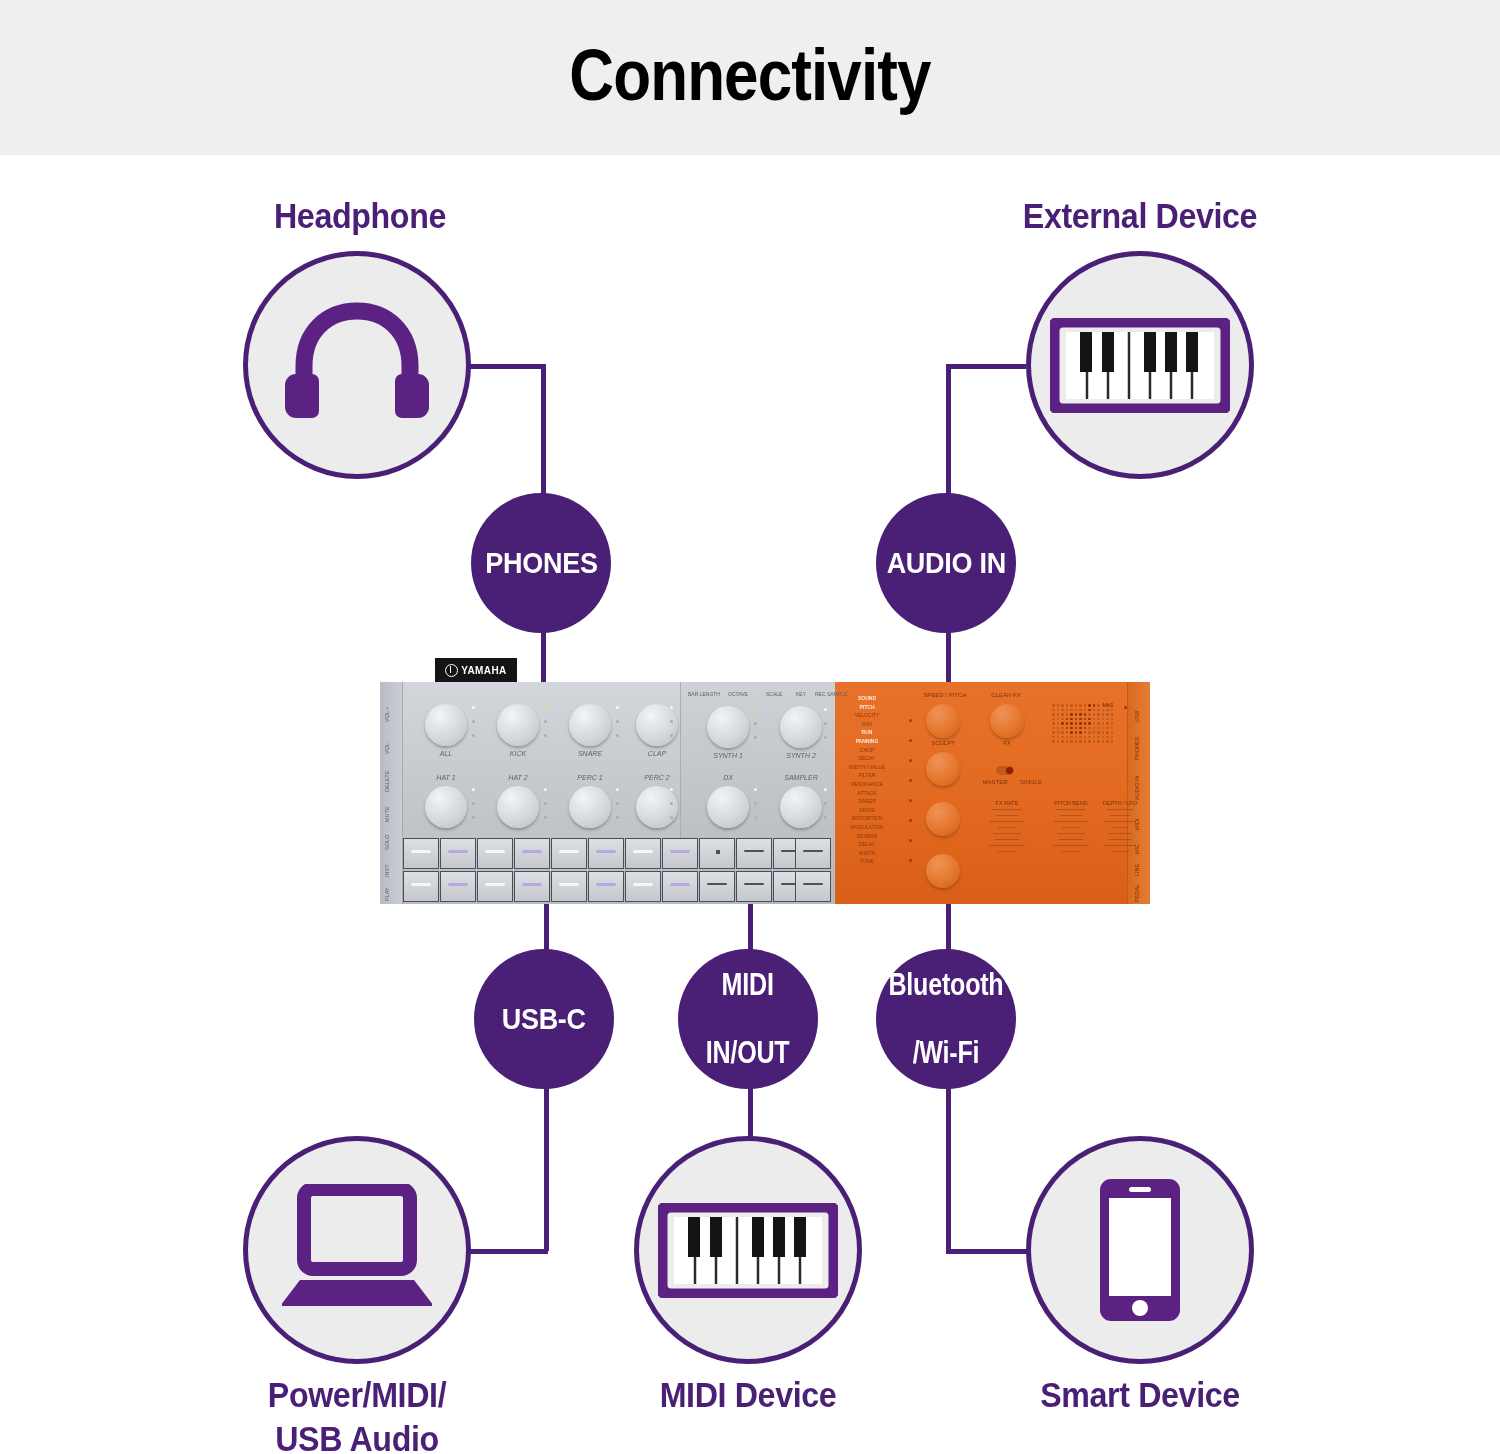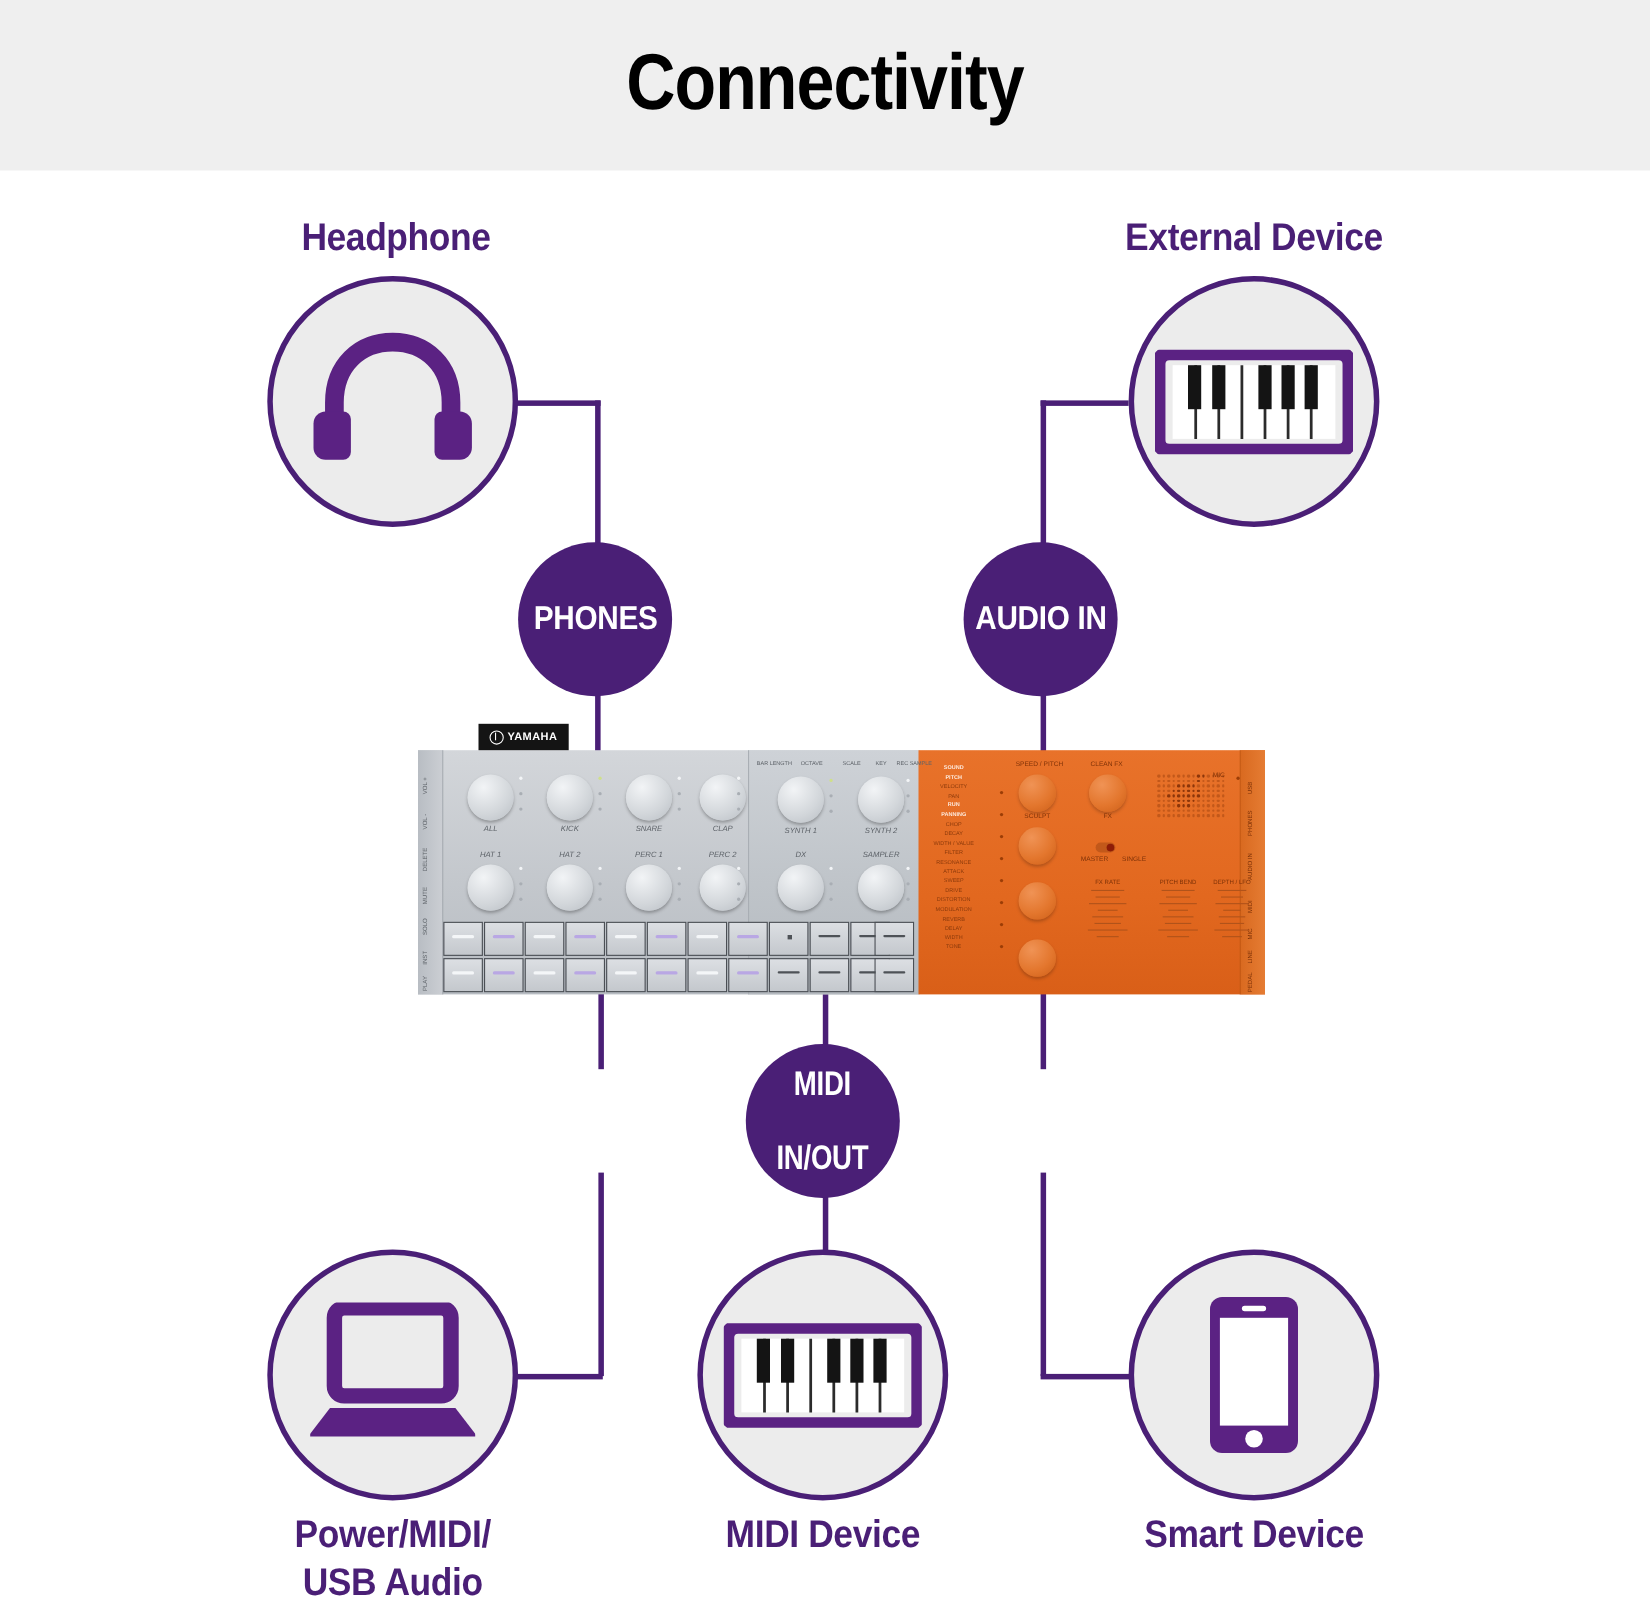--- a/index.html
+++ b/index.html
@@ -622,28 +622,37 @@
         <div class="ln" style="width:20px;"></div>
       <div class="ln" style="width:30px;"></div>
         <div class="ln" style="width:16px;"></div>
       <div class="ln" style="width:24px;"></div>
         <div class="ln" style="width:22px;"></div>
       <div class="ln" style="width:32px;"></div>
         <div class="ln" style="width:18px;"></div>
     </div>
   </div>
 
+  <div class="port one-line" style="left:474px;top:949px;width:140px;height:140px;">
+    <span>USB-C</span>
+  </div>
 
   <div class="port two-line" style="left:678px;top:949px;width:140px;height:140px;">
     <span>
       <span>MIDI</span><br>
       <span>IN/OUT</span>
     </span>
   </div>
 
+  <div class="port two-line" style="left:876px;top:949px;width:140px;height:140px;">
+    <span>
+      <span>Bluetooth</span><br>
+      <span>/Wi-Fi</span>
+    </span>
+  </div>
 
   <div class="dev-circle" style="left:243px;top:1136px;width:228px;height:228px;"></div>
   <div class="icon-wrap" style="left:278px;top:1178px;width:158px;height:140px;">
     <svg width="150" height="128" viewBox="0 0 150 128">
       <rect x="22" y="5" width="106" height="80" rx="9" fill="none" stroke="#5b2283" stroke-width="14"></rect>
       <path d="M18 96 h114 l20 26 h-154 z" fill="#5b2283"></path>
     </svg>
   </div>
   <div class="dev-label" style="left:177px;top:1373px;width:360px;">
     <span>Power/MIDI/</span><br>

